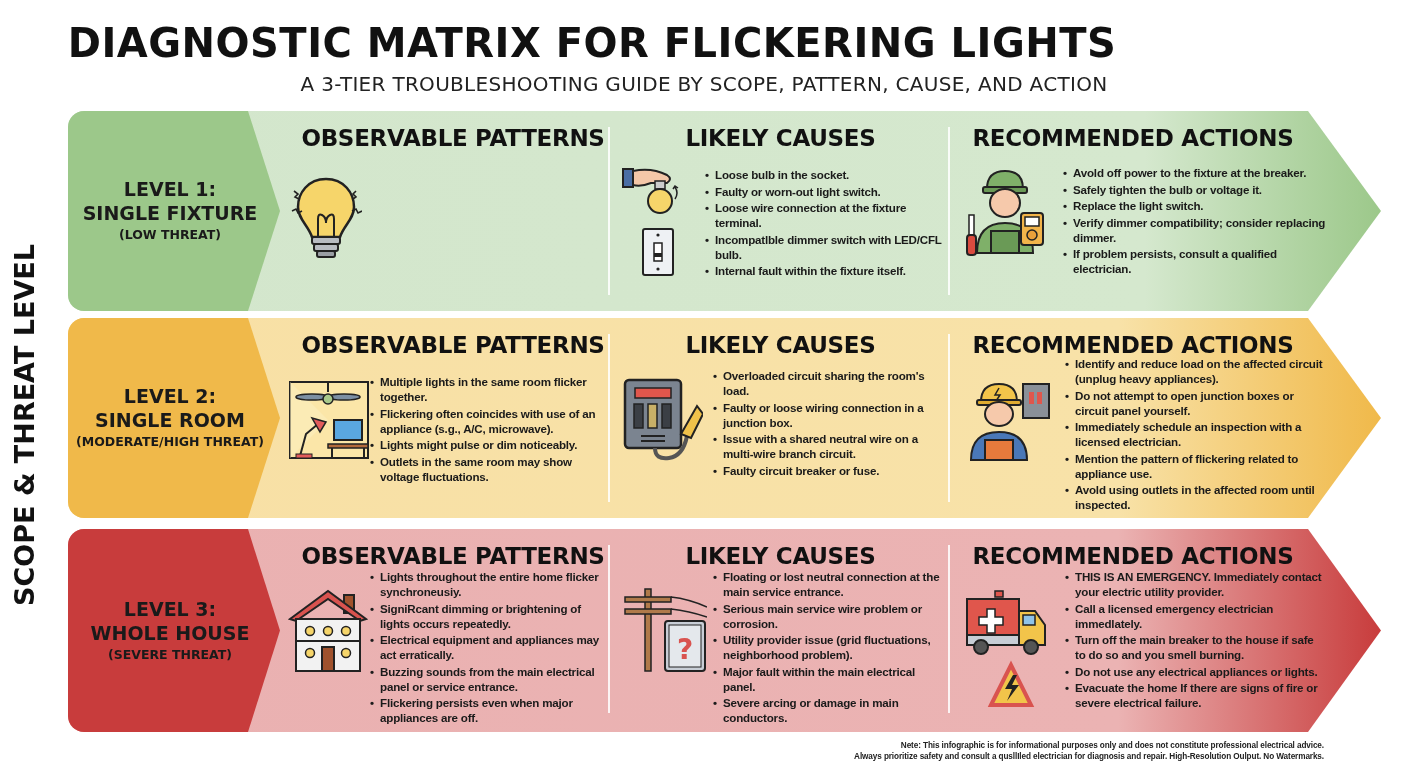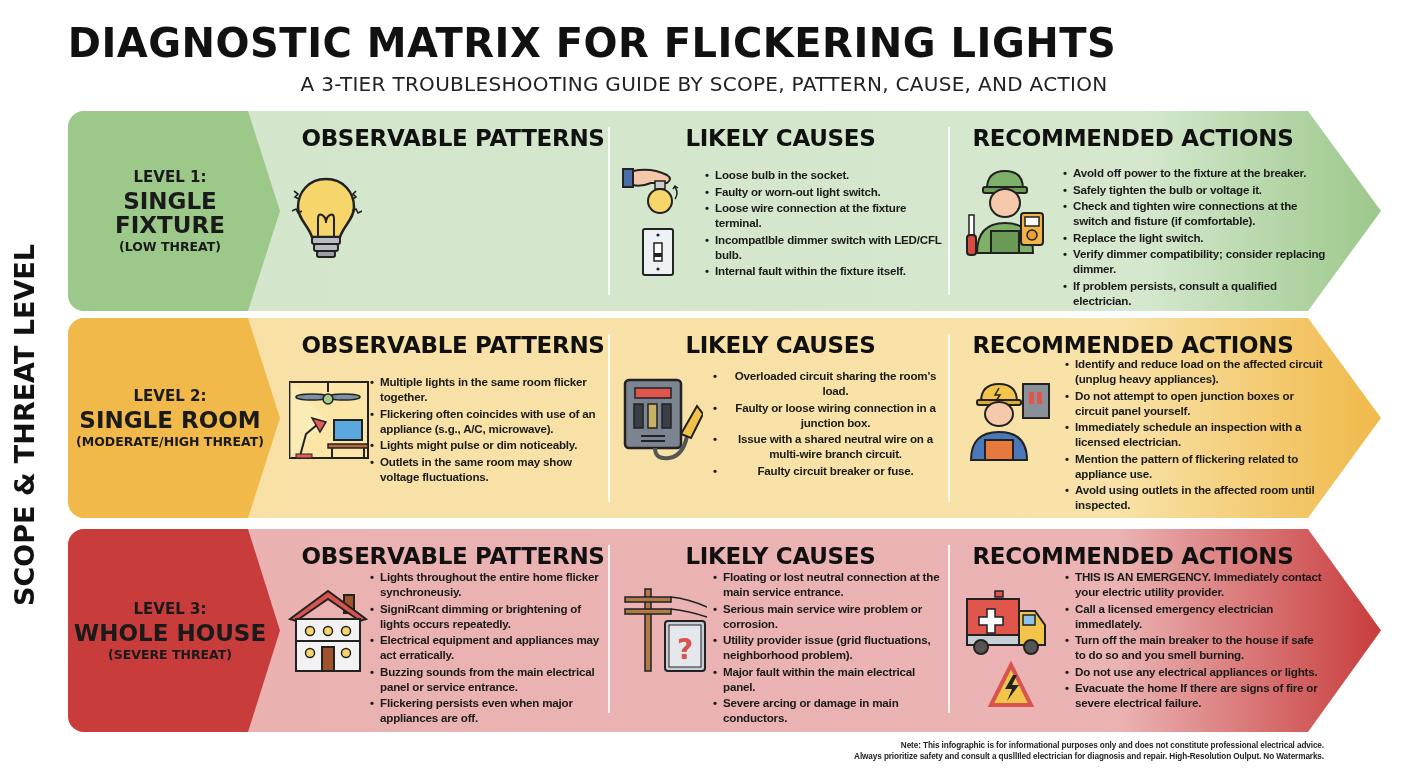--- a/index.html
+++ b/index.html
@@ -36,22 +36,22 @@
       position: absolute; left: 0; top: 0; height: 100%; width: 280px;
       clip-path: polygon(0 0, 180px 0, 212px 50%, 180px 100%, 0 100%);
       border-radius: 16px 0 0 16px;
     }
     .row .level-text {
       position: absolute; left: 0; top: 0; width: 200px; height: 100%;
       display: flex; flex-direction: column; justify-content: center; align-items: center;
       text-align: center; font-family: "DejaVu Sans", sans-serif; font-weight: bold; color: #1a1a1a;
       padding-left: 4px;
     }
-    .level-text .l1 { font-size: 15px; line-height: 24px; }
-    .level-text .l2 { font-size: 23px; line-height: 24px; }
+    .level-text .l1 { font-size: 19px; line-height: 24px; }
+    .level-text .l2 { font-size: 19px; line-height: 24px; }
     .level-text .l3 { font-size: 12.5px; line-height: 20px; font-weight: bold; }
 
     .col {
       position: absolute; top: 0; height: 100%;
     }
     .col-head {
       position: absolute; top: 14px; left: 0; width: 100%; text-align: center;
       font-family: "DejaVu Sans", sans-serif; font-weight: bold; font-size: 23px; color: #111;
       letter-spacing: -0.3px;
     }
@@ -145,21 +145,20 @@
         <rect x="4" y="62" width="5" height="22" fill="#fff" stroke="#222" stroke-width="1.5"></rect>
         <rect x="2" y="82" width="9" height="20" rx="3" fill="#d94b3f" stroke="#222" stroke-width="2"></rect>
         <rect x="56" y="60" width="22" height="32" rx="3" fill="#f2b44a" stroke="#222" stroke-width="2"></rect>
         <rect x="60" y="64" width="14" height="9" fill="#fff" stroke="#222" stroke-width="1.5"></rect>
         <circle cx="67" cy="82" r="5" fill="#e9a03a" stroke="#222" stroke-width="1.5"></circle>
       </svg>
     </div>
     <ul style="left:110px; top:54px; width:265px;">
       <li>Avold off power to the fixture at the breaker.</li>
       <li>Safely tighten the bulb or voltage it.</li>
-      <li>Check and tighten wire connections at the switch and fisture (if comfortable).</li>
       <li>Replace the light switch.</li>
       <li>Verify dimmer compatibility; consider replacing dimmer.</li>
       <li>If problem persists, consult a qualified electrician.</li>
     </ul>
   </div>
 </div>
 
 <div class="row" style="top:318px;">
   <div class="bg" style="background: linear-gradient(90deg, #f8e0a5 0%, #f8e2a8 80%, #f0b94a 100%); border-radius:16px 0 0 16px;"></div>
   <div class="level-box" style="background:#f0b94a;"></div>
@@ -205,21 +204,21 @@
         <rect x="14" y="12" width="36" height="10" fill="#e0564c" stroke="#222" stroke-width="1.5"></rect>
         <rect x="13" y="28" width="9" height="24" fill="#3b3f45" stroke="#222" stroke-width="1.5"></rect>
         <rect x="27" y="28" width="9" height="24" fill="#c8b067" stroke="#222" stroke-width="1.5"></rect>
         <rect x="41" y="28" width="9" height="24" fill="#3b3f45" stroke="#222" stroke-width="1.5"></rect>
         <line x1="20" y1="60" x2="44" y2="60" stroke="#222" stroke-width="2"></line>
         <line x1="20" y1="65" x2="44" y2="65" stroke="#222" stroke-width="2"></line>
         <path d="M34 72 Q34 84 48 82 Q62 80 66 60" fill="none" stroke="#555" stroke-width="4"></path>
         <path d="M60 58 L76 30 L82 38 L70 62 Z" fill="#f0c24a" stroke="#222" stroke-width="2"></path>
       </svg>
     </div>
-    <ul style="left:100px; top:50px; width:235px;text-align:center;">
+    <ul style="left:100px; top:50px; width:235px;">
       <li>Overloaded circuit sharing the room's load.</li>
       <li>Faulty or loose wiring connection in a junction box.</li>
       <li>Issue with a shared neutral wire on a multi-wire branch circuit.</li>
       <li>Faulty circuit breaker or fuse.</li>
     </ul>
   </div>
   <div class="divider" style="left:880px;"></div>
 
   <div class="col" style="left:885px; width:380px;">
     <div class="col-head" style="left:-10px;">RECOMMENDED ACTIONS</div>

